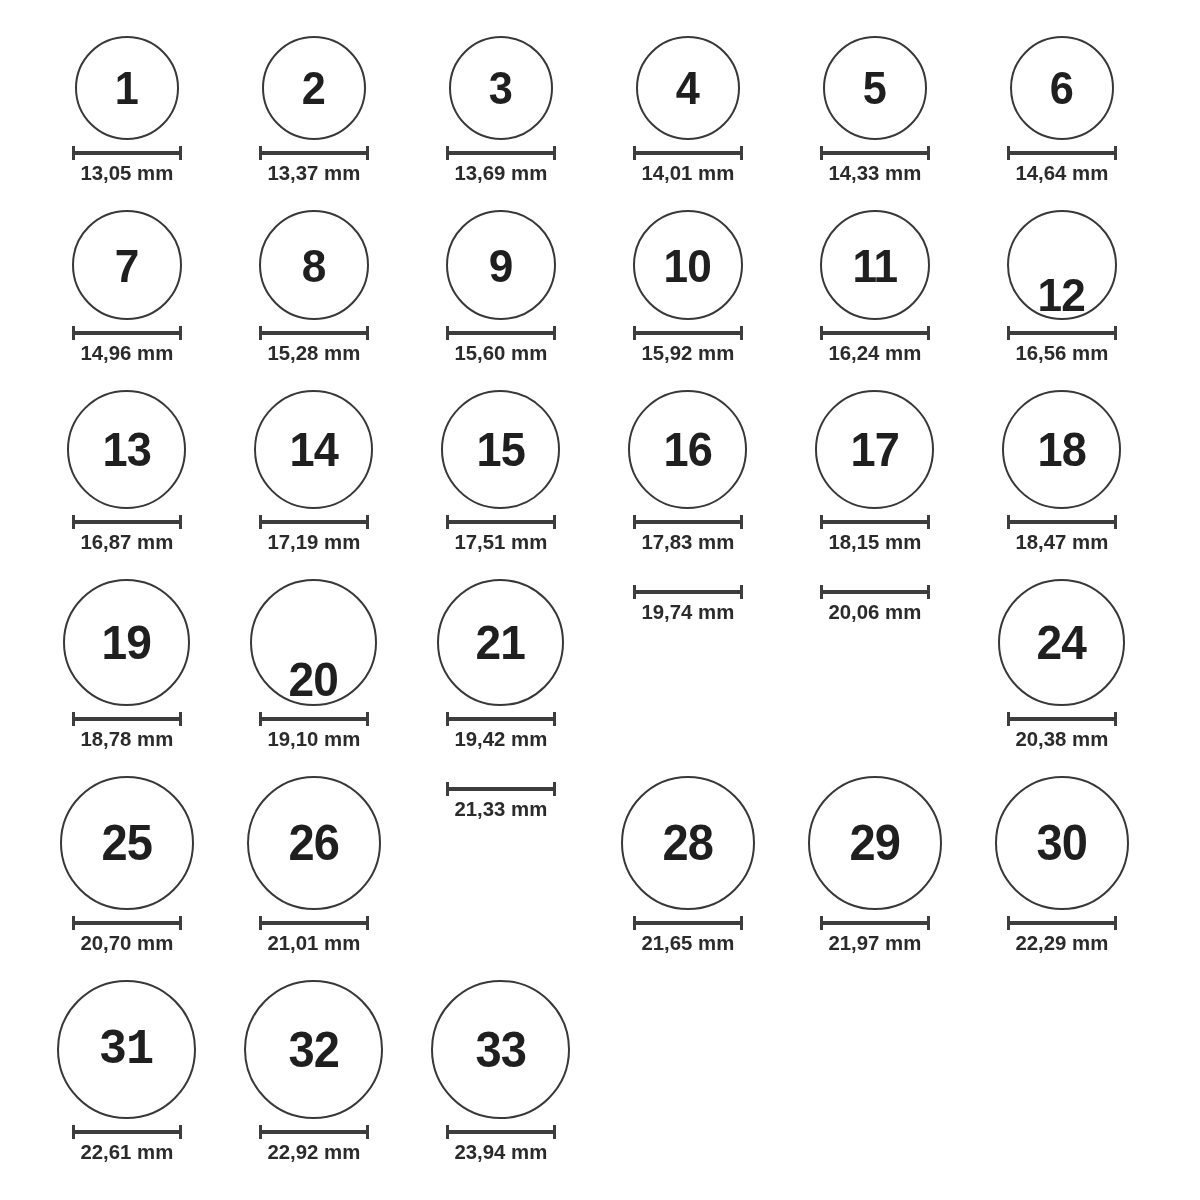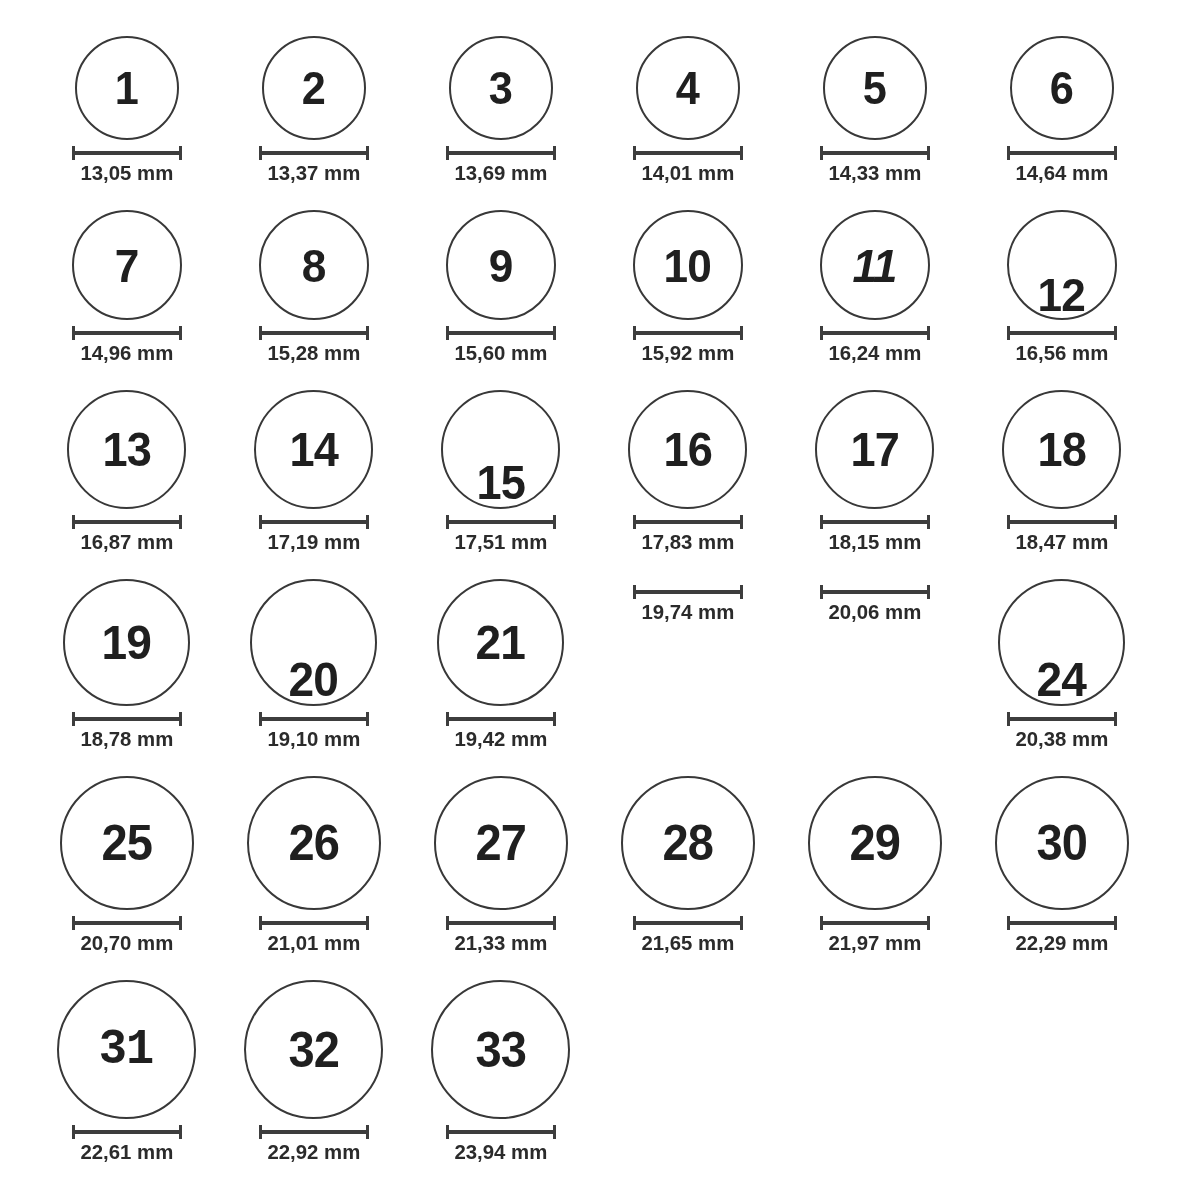--- a/index.html
+++ b/index.html
@@ -182,21 +182,21 @@
     <div class="circle" style="width: 110px; height: 110px;">
       <span class="num" style="font-size: 47px;">10</span>
     </div>
     <div class="measure">
       <div class="bar"></div>
     </div>
     <div class="label">15,92 mm</div>
   </div>
 
   <div class="cell">
-    <div class="circle" style="width: 110px; height: 110px; font-style: italic;">
+    <div class="circle" style="width: 110px; height: 110px;">
       <span class="num" style="font-size: 47px;">11</span>
     </div>
     <div class="measure">
       <div class="bar"></div>
     </div>
     <div class="label">16,24 mm</div>
   </div>
 
   <div class="cell">
     <div class="circle" style="width: 110px; height: 110px; align-items: flex-end;">
@@ -223,21 +223,21 @@
     <div class="circle" style="width: 119px; height: 119px; align-items: center;">
       <span class="num" style="font-size: 48px;">14</span>
     </div>
     <div class="measure">
       <div class="bar"></div>
     </div>
     <div class="label">17,19 mm</div>
   </div>
 
   <div class="cell">
-    <div class="circle" style="width: 119px; height: 119px; align-items: flex-end;">
+    <div class="circle" style="width: 119px; height: 119px;">
       <span class="num" style="font-size: 48px;">15</span>
     </div>
     <div class="measure">
       <div class="bar"></div>
     </div>
     <div class="label">17,51 mm</div>
   </div>
 
   <div class="cell">
     <div class="circle" style="width: 119px; height: 119px;">
@@ -308,21 +308,21 @@
   </div>
 
   <div class="cell">
     <div class="measure">
       <div class="bar"></div>
     </div>
     <div class="label">20,06 mm</div>
   </div>
 
   <div class="cell">
-    <div class="circle" style="width: 127px; height: 127px; align-items: flex-end;">
+    <div class="circle" style="width: 127px; height: 127px;">
       <span class="num" style="font-size: 49px;">24</span>
     </div>
     <div class="measure">
       <div class="bar"></div>
     </div>
     <div class="label">20,38 mm</div>
   </div>
 </div>
     <div class="row">
   <div class="cell">
@@ -339,23 +339,20 @@
     <div class="circle" style="width: 134px; height: 134px;">
       <span class="num" style="font-size: 50px;">26</span>
     </div>
     <div class="measure">
       <div class="bar"></div>
     </div>
     <div class="label">21,01 mm</div>
   </div>
 
   <div class="cell">
-    <div class="circle" style="width: 134px; height: 134px;">
-      <span class="num" style="font-size: 50px;">27</span>
-    </div>
     <div class="measure">
       <div class="bar"></div>
     </div>
     <div class="label">21,33 mm</div>
   </div>
 
   <div class="cell">
     <div class="circle" style="width: 134px; height: 134px;">
       <span class="num" style="font-size: 50px;">28</span>
     </div>

